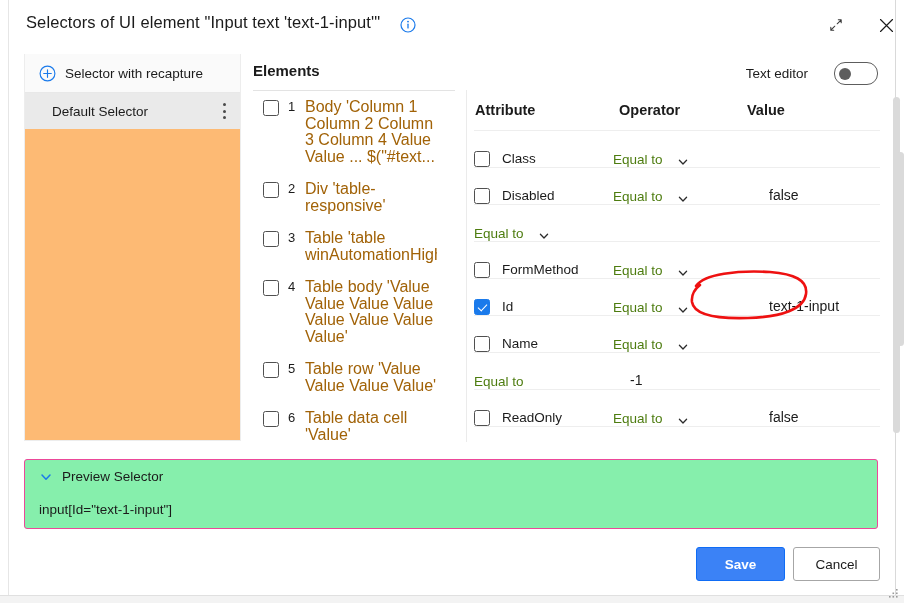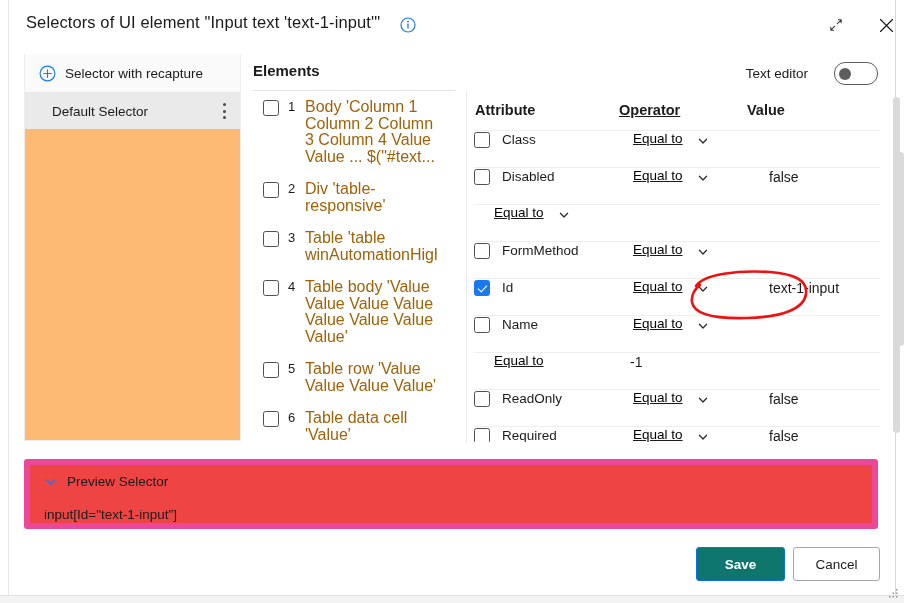--- a/index.html
+++ b/index.html
@@ -139,30 +139,30 @@
   
   .attr-panel {
     position:absolute; left:474px; top:90px; width:406px; height:352px;
     overflow:hidden;
   }
   .attr-head {
     display:flex; align-items:center; height:40px;
     font-size:14.5px; font-weight:600; color:#1b1b1b;
   }
   .attr-row {
-    display:flex; align-items:flex-start; height:36px;
+    display:flex; align-items:flex-end; height:36px;
     border-top:1px solid #eeeeee;
   }
   .c-attr  { width:139px; display:flex; align-items:center; }
-  .c-oper  { width:128px; display:flex; align-items:center;text-decoration:underline; }
+  .c-oper  { width:128px; display:flex; align-items:center; }
   .c-val   { flex:1 1 auto; }
   .attr-head .c-attr { padding-left:1px; }
   .attr-head .c-oper { padding-left:5px; }
   .attr-name  { font-size:13.5px; color:#1b1b1b; margin-left:12px; }
-  .oper-text  { font-size:13.5px; color:#000000;margin-left:20px; }
+  .oper-text  { font-size:13.5px; color:#4d7c0f; }
   .val-text   { font-size:14px; color:#1b1b1b;margin-left:28px; }
   .chev {
     width:12px; height:12px; margin-left:14px; flex:0 0 auto;
     cursor:pointer;
   }
   .attr-scroll {
     position:absolute; right:0px; top:90px; width:7px; height:352px;
   }
   .attr-scroll .thumb {
     position:absolute; left:0; top:62px; width:7px; height:194px;
@@ -171,21 +171,21 @@
 
   
   .annot {
     position:absolute; left:686px; top:270px;
     width:128px; height:52px; pointer-events:none;
   }
 
   
   .preview {
     position:absolute; left:24px; top:459px; width:854px; height:70px;
-    border:6px solid #ec4899; border-radius:3px; background:#ef4444;
+    border:1px solid #ec4899; border-radius:3px; background:#86efac;
     box-sizing:border-box;
   }
   .preview-head {
     position:absolute; left:14px; top:9px;
     display:flex; align-items:center; cursor:pointer;
   }
   .prev-chev { width:14px; height:14px; margin-right:9px; }
   .preview-title { font-size:13.5px; color:#1b1b1b; }
   .preview-code {
     position:absolute; left:14px; top:42px;
@@ -194,21 +194,21 @@
 
   
   .btn {
     position:absolute; top:547px; height:34px;
     font-size:13.5px; border-radius:3px; cursor:pointer;
     display:flex; align-items:center; justify-content:center;
     box-sizing:border-box;
   }
   .btn-save {
     left:696px; width:89px;
-    background:#0f766e; color:#ffffff; border:1px solid #0f6cf5;
+    background:#3b82f6; color:#ffffff; border:1px solid #0f6cf5;
     font-weight:600;
   }
   .btn-cancel {
     left:793px; width:87px;
     background:#ffffff; color:#1b1b1b; border:1px solid #a6a6a6;
   }
   .resize-grip { position:absolute; right:5px; bottom:4px; width:13px; height:13px; }
 </style>
 </head>
 <body>

